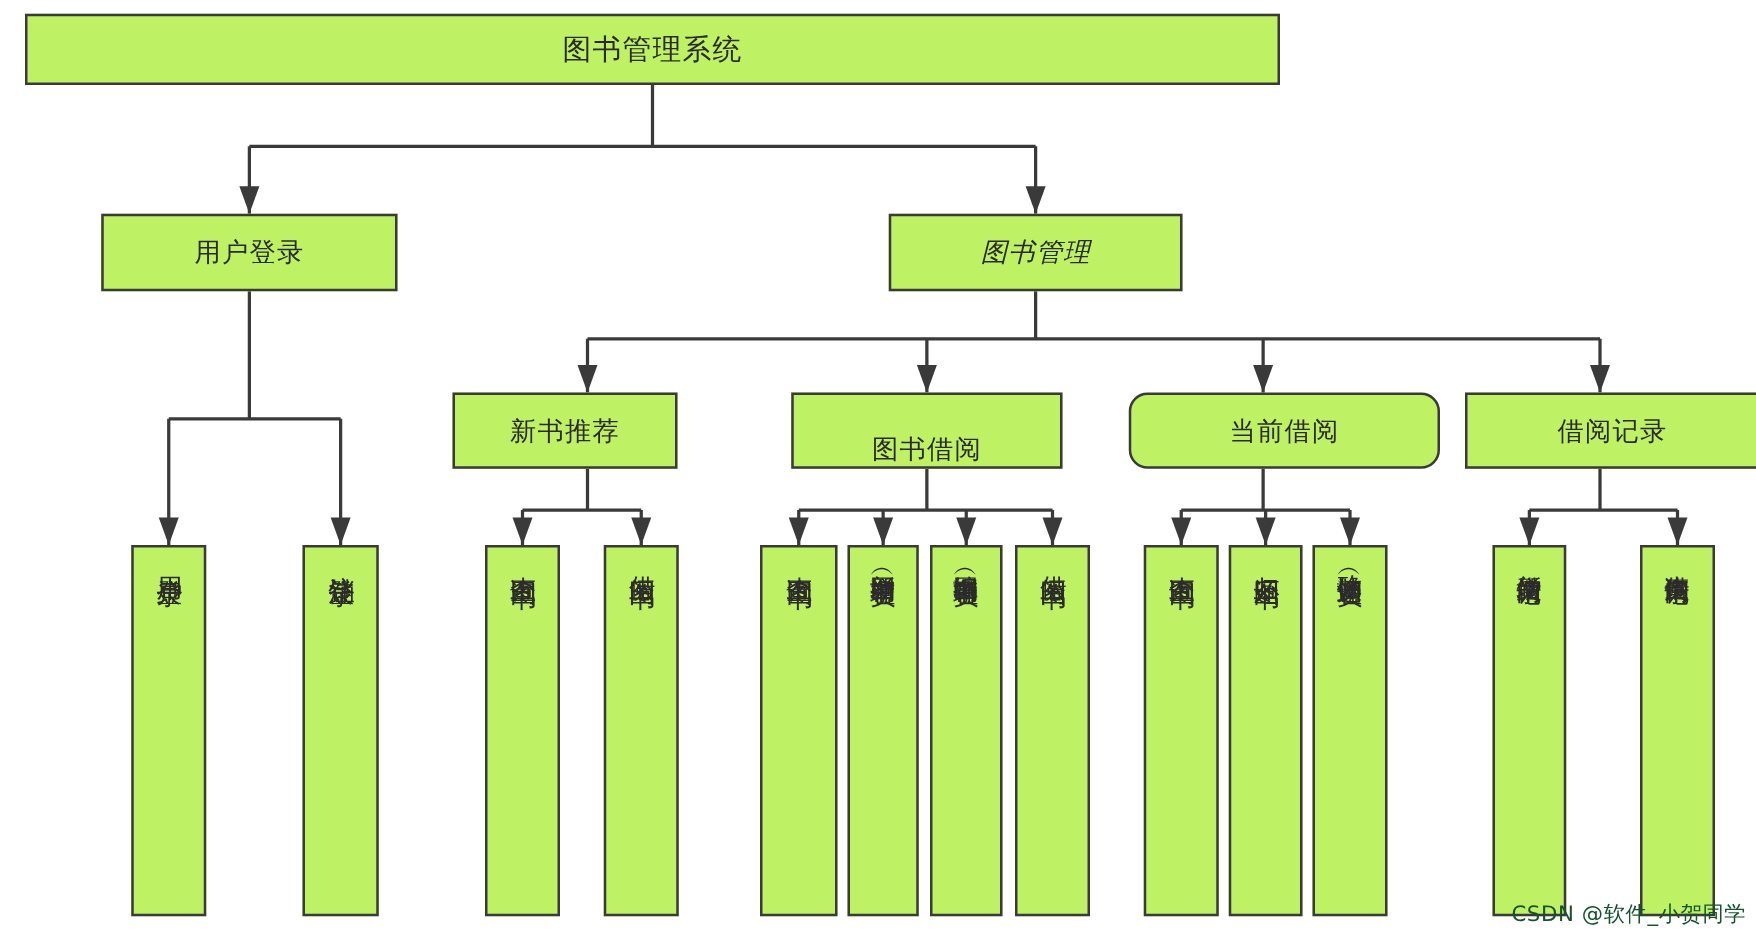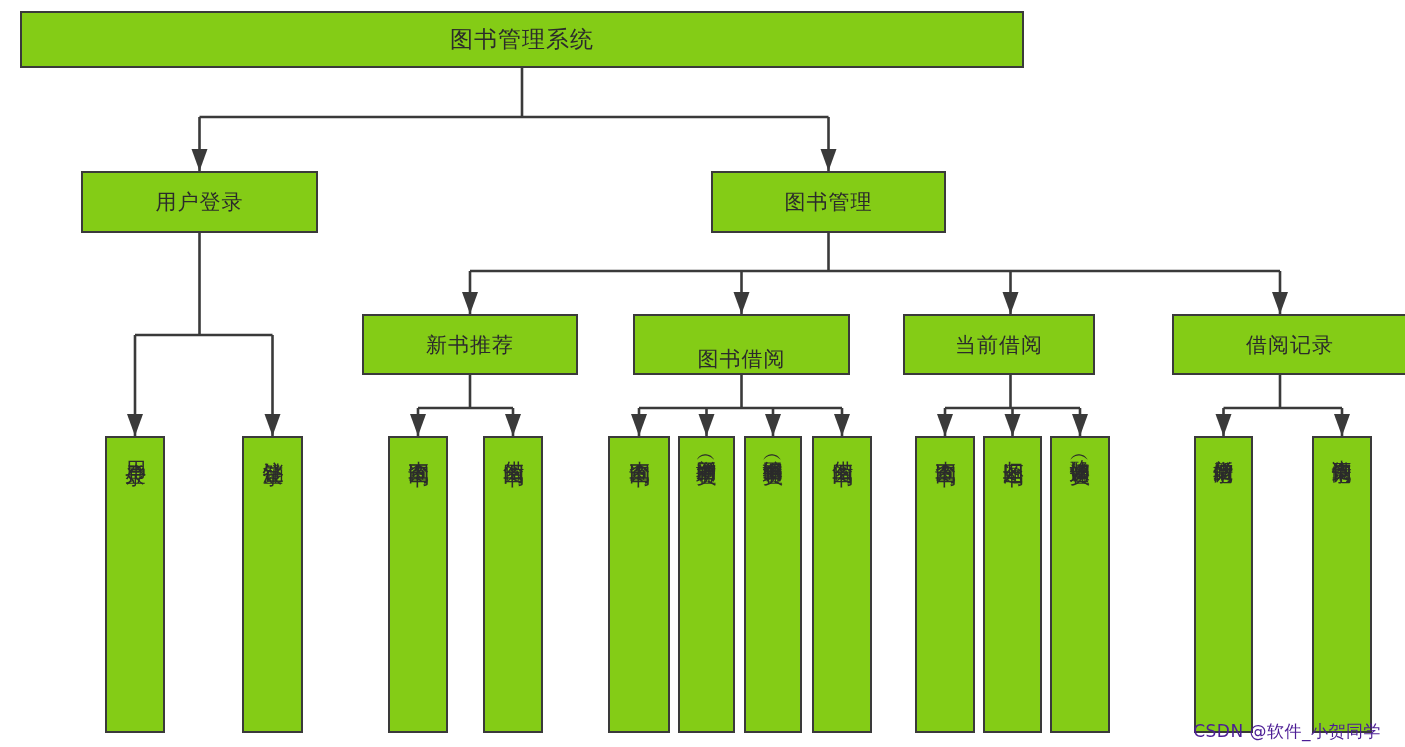--- a/index.html
+++ b/index.html
@@ -1,19 +1,19 @@
 <!DOCTYPE html>
 <html><head>
 <meta charset="utf-8">
 <style>
   html,body{margin:0;padding:0;background:#ffffff;}
   body{width:1405px;height:747px;overflow:hidden;font-family:"DejaVu Sans","Liberation Sans",sans-serif;}
   #diagram-root{position:relative;width:1405px;height:747px;background:#ffffff;}
 
-  .node{position:absolute;box-sizing:border-box;background:#84cc16;
+  .node{position:absolute;box-sizing:border-box;background:#bef264;
         border:2px solid #3a3a3a;display:flex;align-items:center;justify-content:center;}
   .node .label{color:#2b2b2b;letter-spacing:1px;white-space:nowrap;}
 
   .node.level-0 .label{font-size:23px;}
   .node.level-1 .label{font-size:21px;}
   .node.level-2 .label{font-size:21px;}
 
   .node.leaf{align-items:flex-start;justify-content:center;padding-top:6px;}
   .node.leaf .label{
       writing-mode:vertical-rl;
@@ -23,21 +23,21 @@
       letter-spacing:2px;
       white-space:normal;
       text-align:start;
   }
   .node.leaf.tall .label{font-size:20px;letter-spacing:1px;}
 
   svg#connectors{position:absolute;left:0;top:0;width:1405px;height:747px;pointer-events:none;}
   svg#connectors line, svg#connectors path{stroke:#3a3a3a;stroke-width:2.6;fill:none;}
   svg#connectors polygon.arrow{fill:#3a3a3a;stroke:none;}
 
-  #watermark{position:absolute;right:24px;bottom:4px;font-size:17px;color:#4c1d95;
+  #watermark{position:absolute;right:8px;bottom:4px;font-size:17px;color:#14532d;
              letter-spacing:0.5px;white-space:nowrap;}
 </style>
 </head>
 <body>
 
 <div id="diagram-root">
 
   <svg id="connectors" viewBox="0 0 1405 747" xmlns="http://www.w3.org/2000/svg">
       <line x1="522" y1="68" x2="522" y2="117"></line>
       <line x1="199.5" y1="117" x2="828.5" y2="117"></line>
@@ -93,31 +93,31 @@
       <polygon class="arrow" points="1334,414 1350,414 1342,436"></polygon>
     </svg>
 
   <div class="node level-0" style="left: 20px; top: 11px; width: 1004px; height: 57px;">
     <span class="label">图书管理系统</span>
   </div>
 
   <div class="node level-1" style="left: 81px; top: 171px; width: 237px; height: 62px;">
     <span class="label">用户登录</span>
   </div>
-  <div class="node level-1" style="left: 711px; top: 171px; width: 235px; height: 62px;">
+  <div class="node level-1" style="left: 711px; top: 171px; width: 235px; height: 62px; font-style: italic;">
     <span class="label">图书管理</span>
   </div>
 
-  <div class="node level-2" style="left: 362px; top: 314px; width: 216px; height: 61px; align-items: center;">
+  <div class="node level-2" style="left: 362px; top: 314px; width: 180px; height: 61px; align-items: center;">
     <span class="label">新书推荐</span>
   </div>
   <div class="node level-2" style="left: 633px; top: 314px; width: 217px; height: 61px; align-items: flex-end;">
     <span class="label">图书借阅</span>
   </div>
-  <div class="node level-2" style="left: 903px; top: 314px; width: 192px; height: 61px;">
+  <div class="node level-2" style="left: 903px; top: 314px; width: 249px; height: 61px; border-radius: 15px;">
     <span class="label">当前借阅</span>
   </div>
   <div class="node level-2" style="left: 1172px; top: 314px; width: 236px; height: 61px;">
     <span class="label">借阅记录</span>
   </div>
 
   <div class="node leaf" style="left: 105px; top: 436px; width: 60px; height: 297px;">
     <span class="label">用户登录</span>
   </div>
   <div class="node leaf" style="left: 242px; top: 436px; width: 61px; height: 297px;">

